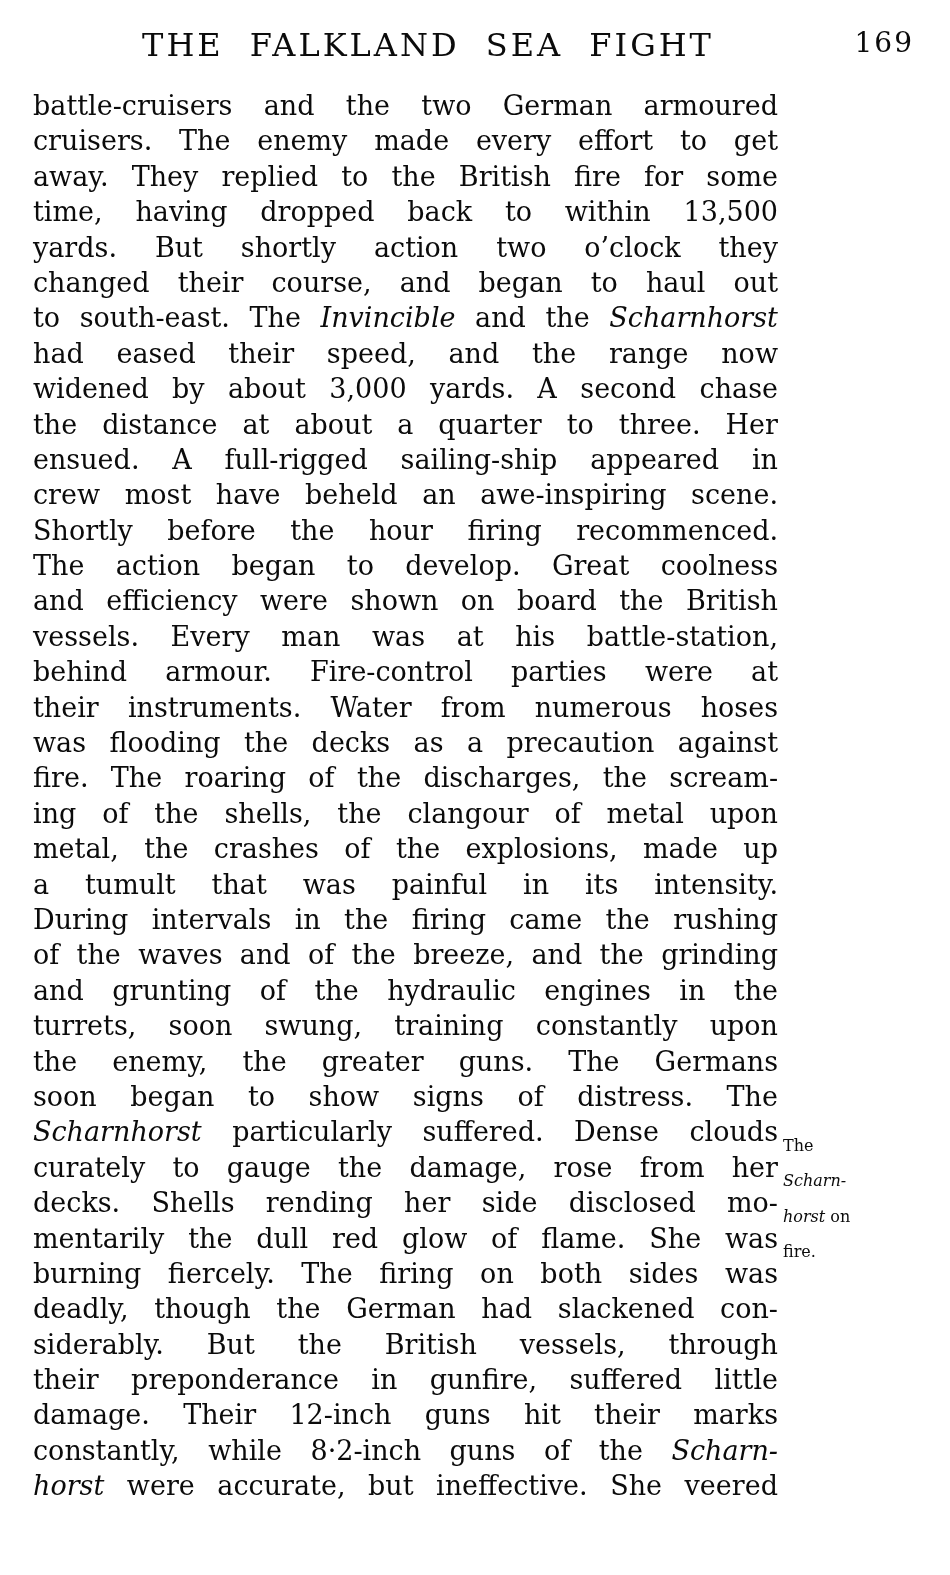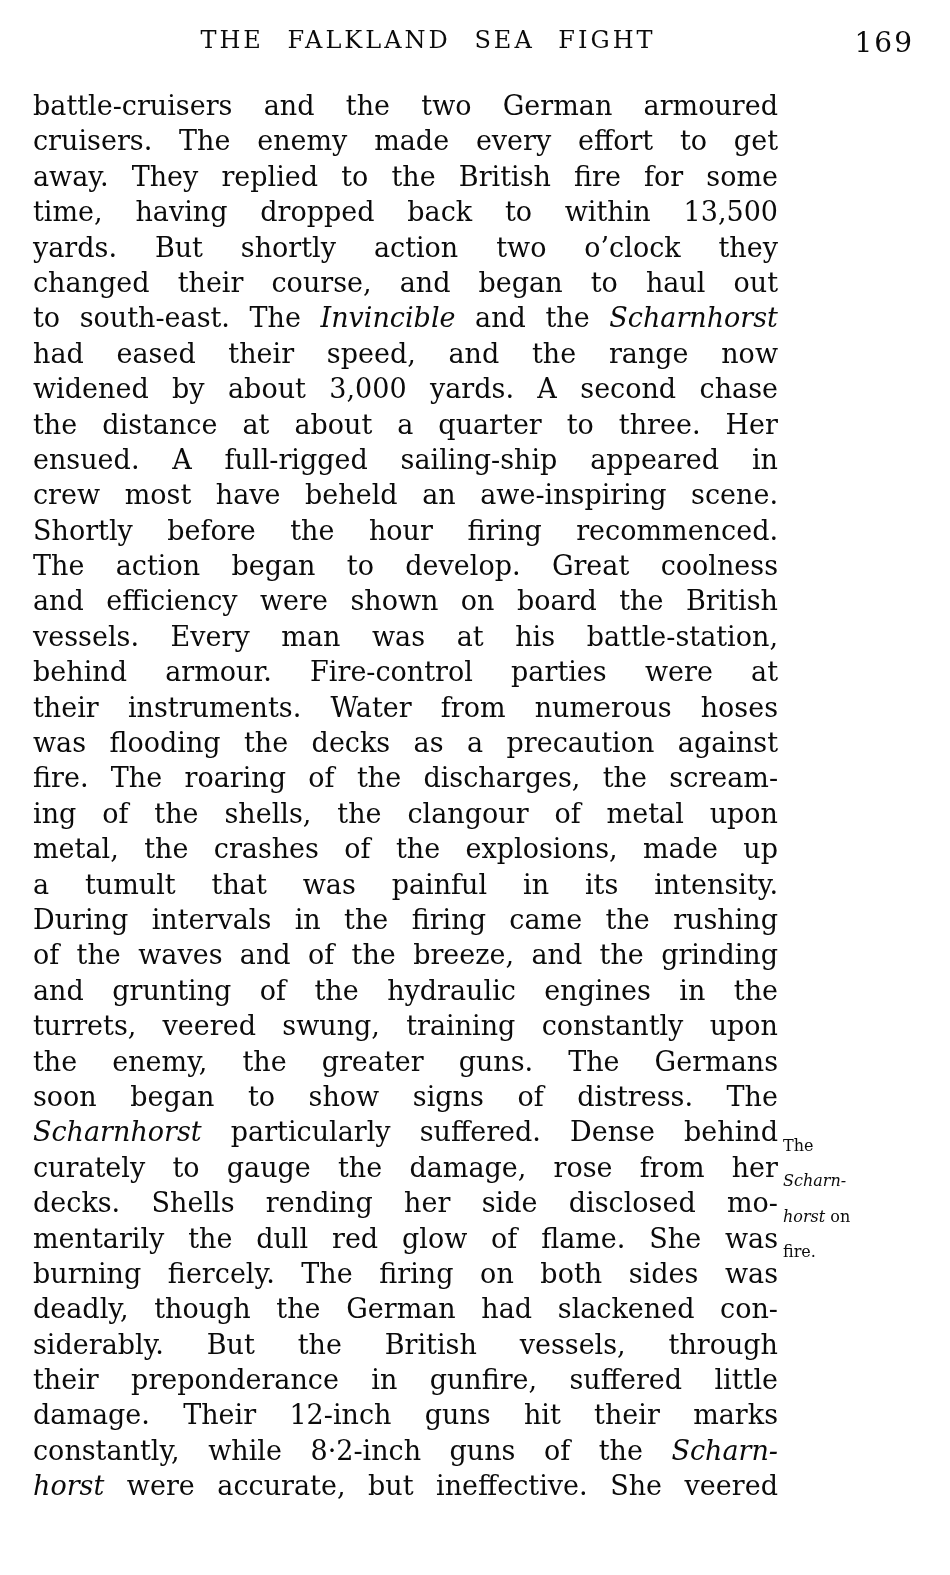--- a/index.html
+++ b/index.html
@@ -21,21 +21,21 @@
     top: 26px;
     left: 0;
     width: 100%;
     height: 40px;
   }
   .running-head .title {
     position: absolute;
     left: 0;
     right: 110px;
     text-align: center;
-    font-size: 24px;
+    font-size: 32px;
     letter-spacing: 3px;
     word-spacing: 13px;
     white-space: nowrap;
     margin-left: 16px;
   }
   .running-head .pagenum {
     position: absolute;
     right: 36px;
     top: 0;
     font-size: 28px;
@@ -107,24 +107,24 @@
       <div class="tline"><span>behind armour.  Fire-control parties were at</span></div>
       <div class="tline"><span>their instruments.  Water from numerous hoses</span></div>
       <div class="tline"><span>was flooding the decks as a precaution against</span></div>
       <div class="tline"><span>fire.  The roaring of the discharges, the scream-</span></div>
       <div class="tline"><span>ing of the shells, the clangour of metal upon</span></div>
       <div class="tline"><span>metal, the crashes of the explosions, made up</span></div>
       <div class="tline"><span>a tumult that was painful in its intensity.</span></div>
       <div class="tline"><span>During intervals in the firing came the rushing</span></div>
       <div class="tline"><span>of the waves and of the breeze, and the grinding</span></div>
       <div class="tline"><span>and grunting of the hydraulic engines in the</span></div>
-      <div class="tline"><span>turrets, veered swung, training constantly upon</span></div>
+      <div class="tline"><span>turrets, soon swung, training constantly upon</span></div>
       <div class="tline"><span>the enemy, the greater guns.  The Germans</span></div>
       <div class="tline"><span>soon began to show signs of distress.  The</span></div>
-      <div class="tline"><span class="it">Scharnhorst</span><span> particularly suffered. Dense behind</span></div>
+      <div class="tline"><span class="it">Scharnhorst</span><span> particularly suffered. Dense clouds</span></div>
       <div class="tline"><span>curately to gauge the damage, rose from her</span></div>
       <div class="tline"><span>decks.  Shells rending her side disclosed mo-</span></div>
       <div class="tline"><span>mentarily the dull red glow of flame.  She was</span></div>
       <div class="tline"><span>burning fiercely.  The firing on both sides was</span></div>
       <div class="tline"><span>deadly, though the German had slackened con-</span></div>
       <div class="tline"><span>siderably.  But the British vessels, through</span></div>
       <div class="tline"><span>their preponderance in gunfire, suffered little</span></div>
       <div class="tline"><span>damage.  Their 12-inch guns hit their marks</span></div>
       <div class="tline"><span>constantly, while 8·2-inch guns of the </span><span class="it">Scharn-</span></div>
       <div class="tline"><span class="it">horst</span><span> were accurate, but ineffective.  She veered</span></div>

